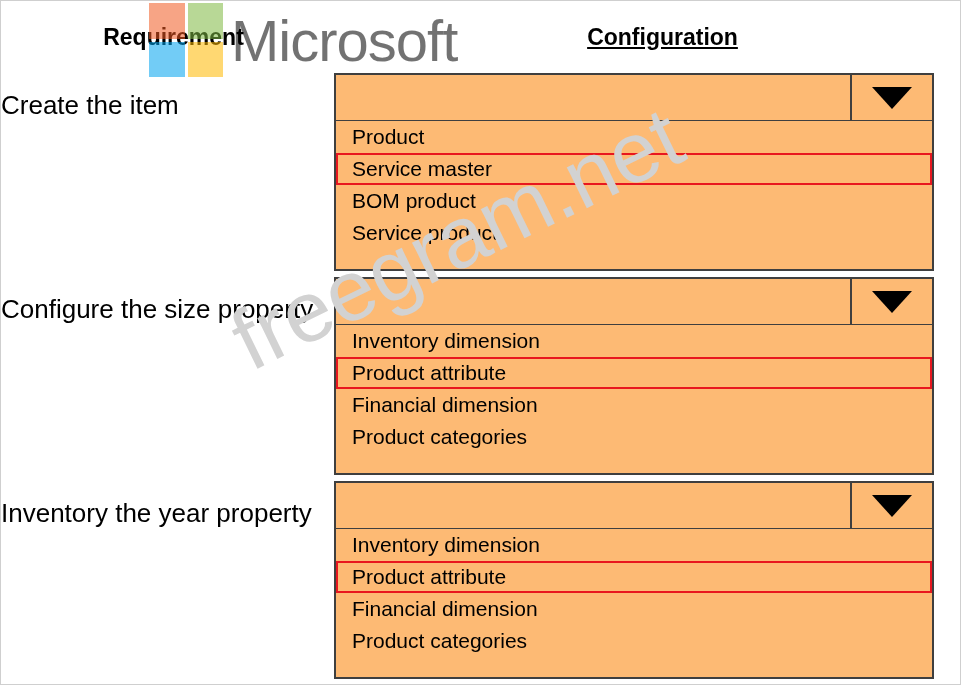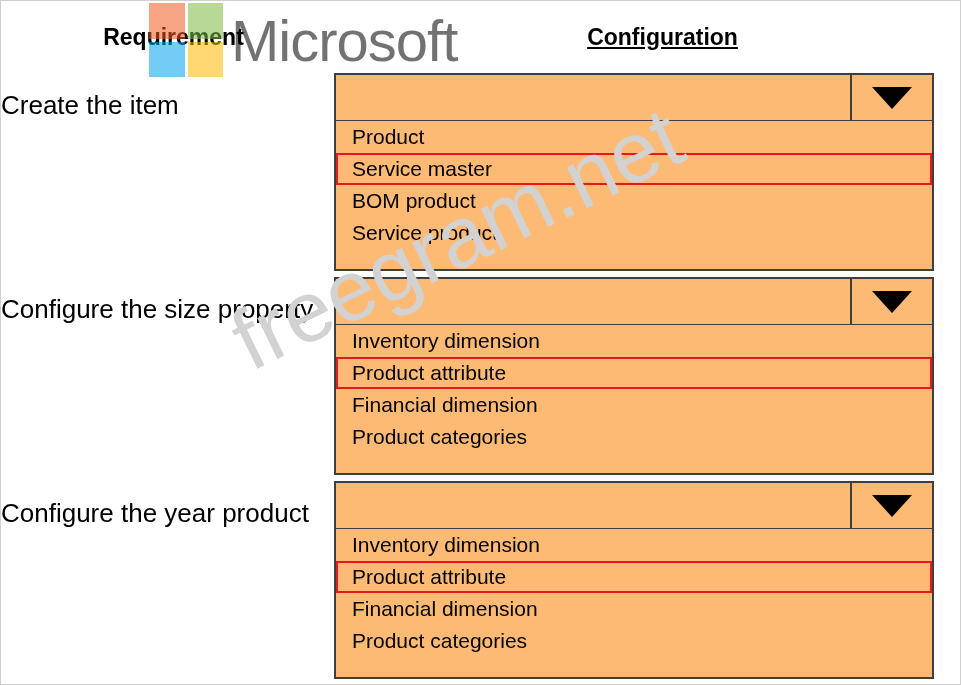--- a/index.html
+++ b/index.html
@@ -225,21 +225,21 @@
           <li class="option">Inventory dimension</li>
           <li class="option selected">Product attribute</li>
           <li class="option">Financial dimension</li>
           <li class="option">Product categories</li>
           <li class="option-pad"></li>
         </ul>
       </div>
     </div>
 
     <div class="block block-3">
-      <div class="req-label">Configure the year product</div>
+      <div class="req-label">Inventory the year property</div>
       <div class="combo">
         <div class="combo-top">
           <div class="combo-value"></div>
           <div class="combo-arrow-cell">
             <div class="arrow-down"></div>
           </div>
         </div>
         <ul class="options">
           <li class="option">Inventory dimension</li>
           <li class="option selected">Product attribute</li>

